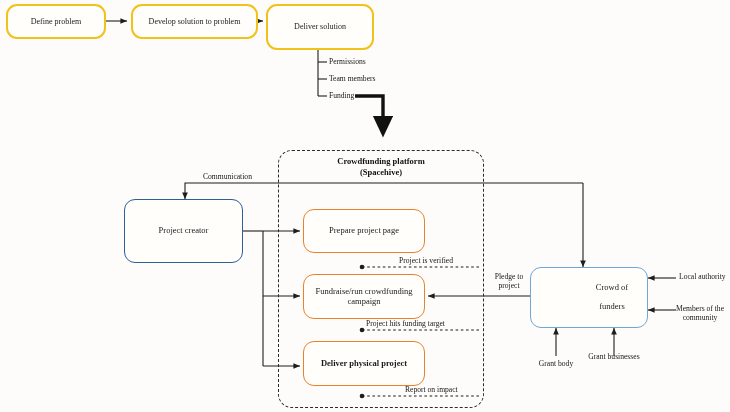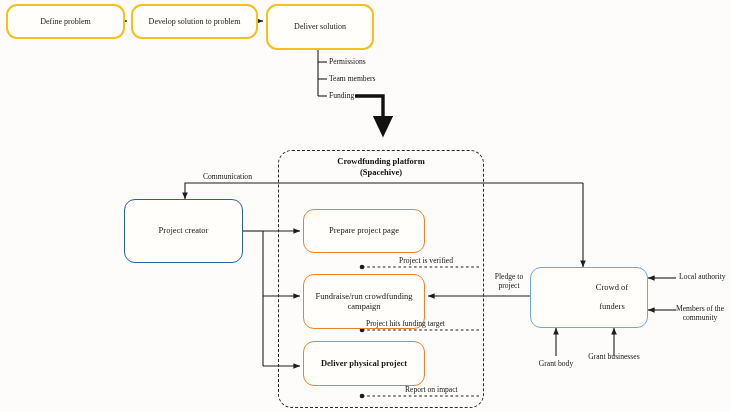--- a/index.html
+++ b/index.html
@@ -121,21 +121,21 @@
       <path d="M614,356 L614,328" marker-end="url(#arrow)"></path>
     </g>
 
     <g stroke="#1d1d1d" stroke-width="1.1" fill="none" stroke-dasharray="2.6 2.6">
       <line x1="362" y1="267" x2="479" y2="267" marker-start="url(#dot)"></line>
       <line x1="362" y1="330" x2="479" y2="330" marker-start="url(#dot)"></line>
       <line x1="362" y1="396" x2="479" y2="396" marker-start="url(#dot)"></line>
     </g>
   </svg>
 
-  <div class="node proc-yellow" style="left:6px;top:4px;width:119px;height:35px;">
+  <div class="node proc-yellow" style="left:6px;top:4px;width:100px;height:35px;">
     <span>Define problem</span>
   </div>
 
   <div class="node proc-yellow" style="left:131px;top:4px;width:127px;height:35px;justify-content:center;">
     <span>Develop solution to problem</span>
   </div>
 
   <div class="node proc-yellow" style="left:266px;top:4px;width:108px;height:46px;">
     <span>Deliver solution</span>
   </div>
@@ -152,21 +152,21 @@
 
   <div class="node proc-blue" style="left:124px;top:199px;width:119px;height:64px;">
     <span>Project creator</span>
   </div>
   <div class="lbl" style="left:203px;top:172px;">Communication</div>
 
   <div class="node proc-orange" style="left:303px;top:209px;width:122px;height:44px;align-items:center;">
     <span>Prepare project page</span>
   </div>
 
-  <div class="node proc-orange" style="left:303px;top:274px;width:122px;height:55px;">
+  <div class="node proc-orange" style="left:303px;top:274px;width:122px;height:45px;">
     <span>Fundraise/run crowdfunding campaign</span>
   </div>
 
   <div class="node proc-orange" style="left:303px;top:341px;width:122px;height:45px;font-weight:bold;">
     <span>Deliver physical project</span>
   </div>
 
   <div class="lbl" style="left:399px;top:256px;">Project is verified</div>
   <div class="lbl" style="left:366px;top:319px;">Project hits funding target</div>
   <div class="lbl" style="left:405px;top:385px;">Report on impact</div>

